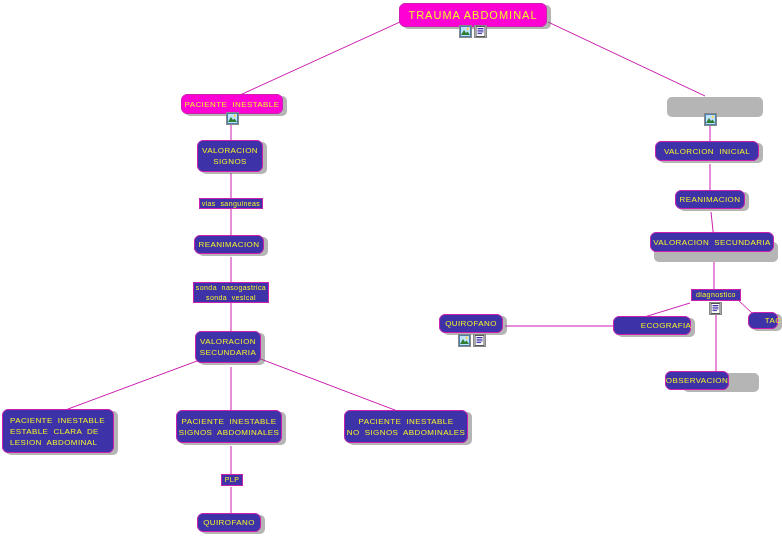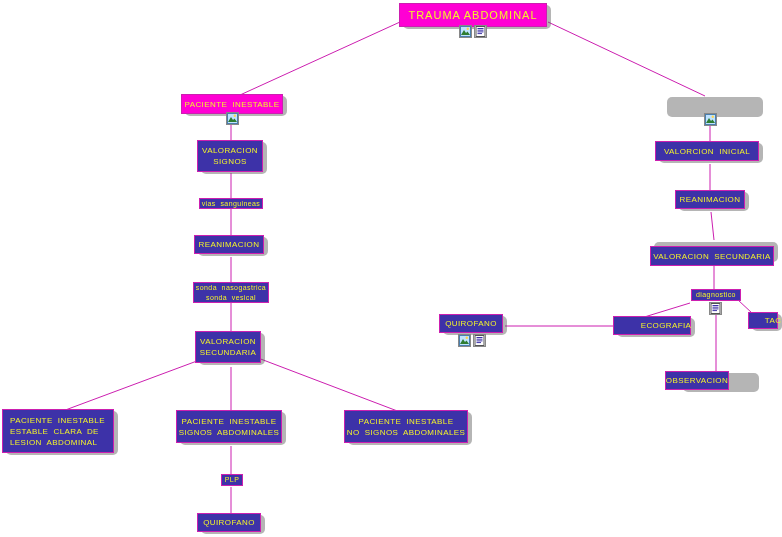--- a/index.html
+++ b/index.html
@@ -19,21 +19,21 @@
     position: absolute;
     left: 0;
     top: 0;
     width: 782px;
     height: 537px;
     pointer-events: none;
   }
   .node {
     position: absolute;
     box-sizing: border-box;
-    border-radius: 0;
+    border-radius: 6px;
     display: flex;
     flex-direction: column;
     align-items: center;
     justify-content: center;
     text-align: center;
     line-height: 11px;
     letter-spacing: 0.4px;
     white-space: pre;
   }
   .node .label {
@@ -239,21 +239,21 @@
   <div class="node n-blue" style="left:655px; top:141px; width:104px; height:20px;">
     <span class="label">VALORCION  INICIAL</span>
   </div>
 
   <div class="shadow" style="left:679px; top:192px; width:70px; height:19px;"></div>
   <div class="node n-blue" style="left:675px; top:190px; width:70px; height:19px;">
     <span class="label">REANIMACION</span>
   </div>
 
   <div class="shadow" style="left:654px; top:242px; width:124px; height:20px;"></div>
-  <div class="node n-blue" style="left:650px; top:246px; width:124px; height:20px;">
+  <div class="node n-blue" style="left:650px; top:232px; width:124px; height:20px;">
     <span class="label">VALORACION  SECUNDARIA</span>
   </div>
 
   <div class="node n-note" style="left:691px; top:289px; width:50px; height:12px;">
     <span class="label">diagnostico</span>
   </div>
   <div class="icons" style="left:708px; top:301px; width:15px; height:15px;">
     <span class="ic">
       <svg width="11" height="11" viewBox="0 0 11 11">
           <rect x="1" y="0.5" width="9" height="10" fill="#ffffff" stroke="#555"></rect>

